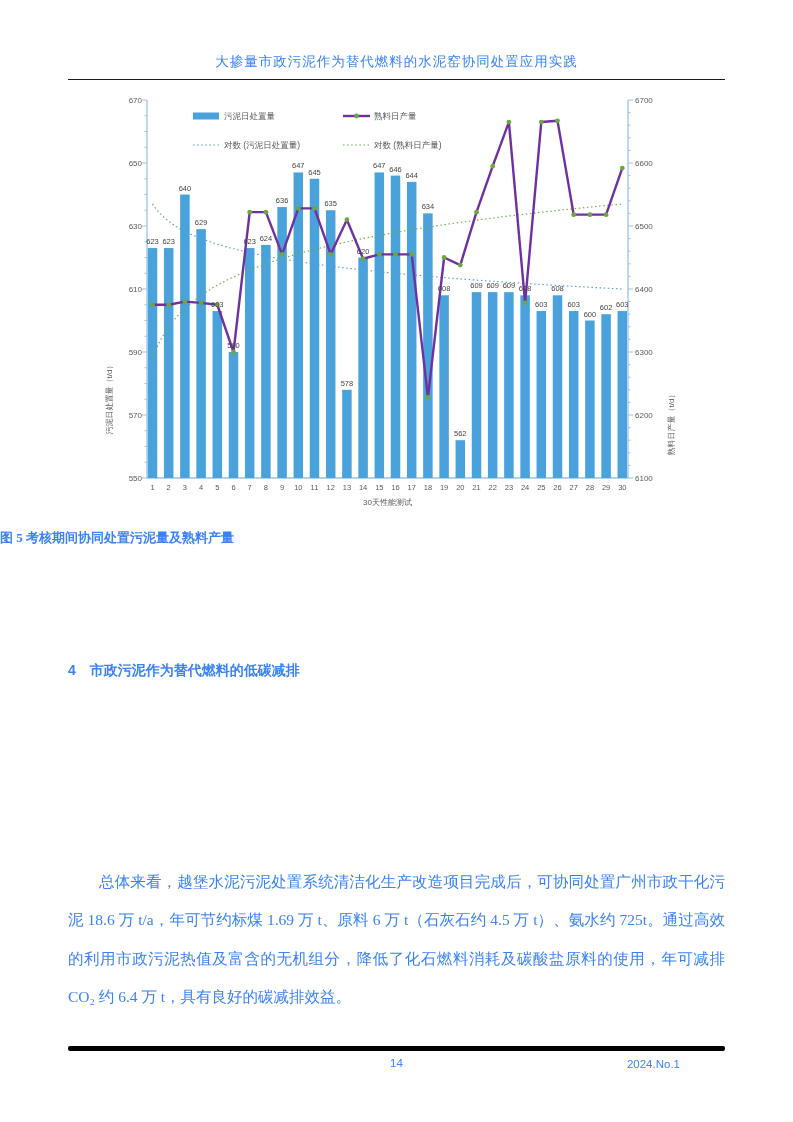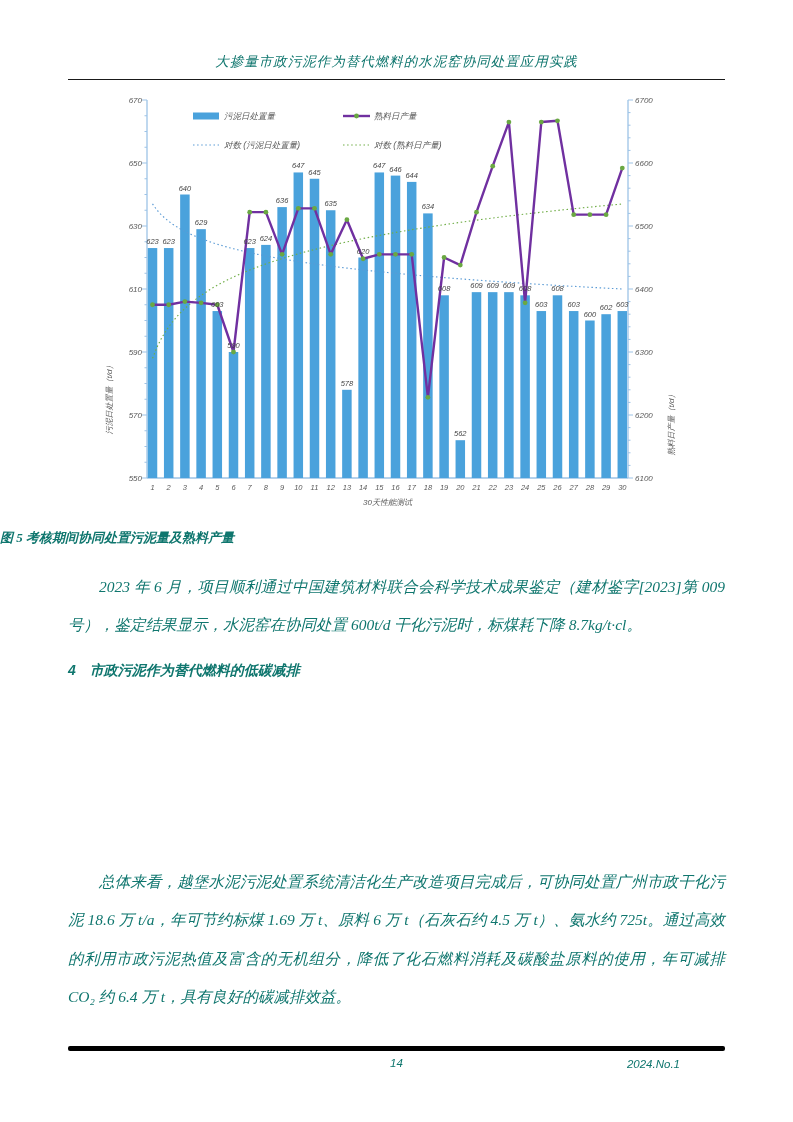--- a/index.html
+++ b/index.html
@@ -1,17 +1,17 @@
 <!DOCTYPE html>
 <html><head>
 <meta charset="utf-8">
 <style>
   html,body{margin:0;padding:0;background:#ffffff;}
   .page{position:relative;width:748px;height:1122px;background:#ffffff;overflow:hidden;
-        font-family:"Liberation Serif","DejaVu Serif",serif;color:#0f766e;font-style:italic;}
+        font-family:"Liberation Serif","DejaVu Serif",serif;color:#3b82f6;}
   .abs{position:absolute;}
   .header-title{top:53px;left:0;width:793px;text-align:center;font-size:13.5px;letter-spacing:1px;}
   .header-rule{top:79px;left:68px;width:657px;border-top:1.6px solid #1a1a1a;height:0;}
   .chart-wrap{top:88px;left:98px;width:592px;height:428px;}
   svg text{font-family:"Liberation Sans","DejaVu Sans",sans-serif;}
   .fig-caption{top:529px;left:0;width:793px;text-align:left;font-size:13px;font-weight:bold;}
   .para{left:68px;width:657px;font-size:15.5px;line-height:38.5px;text-align:justify;
         text-align-last:left;text-indent:2em;}
   .para1{top:552px;}
   .para2{top:735px;}
@@ -250,21 +250,20 @@
           <text x="276" y="31" font-size="8.5" fill="#595959">熟料日产量</text>
           <line x1="95" y1="57" x2="121" y2="57" stroke="#5b9bd5" stroke-width="1.2" stroke-dasharray="1.5 2.6"></line>
           <text x="126" y="60" font-size="8.5" fill="#595959">对数 (污泥日处置量)</text>
           <line x1="245" y1="57" x2="271" y2="57" stroke="#70ad47" stroke-width="1.2" stroke-dasharray="1.5 2.6"></line>
           <text x="276" y="60" font-size="8.5" fill="#595959">对数 (熟料日产量)</text>
         </g>
       </svg></div>
 
   <div class="abs fig-caption">图 5  考核期间协同处置污泥量及熟料产量</div>
 
-  <p class="abs para para1">2023 年 6 月，项目顺利通过中国建筑材料联合会科学技术成果鉴定（建材鉴字[2023]第 009 号），鉴定结果显示，水泥窑在协同处置 600t/d 干化污泥时，标煤耗下降 8.7kg/t·cl。</p>
 
   <div class="abs sec-h">4　市政污泥作为替代燃料的低碳减排</div>
 
 
 
   <p class="abs para para3">总体来看，越堡水泥污泥处置系统清洁化生产改造项目完成后，可协同处置广州市政干化污泥 18.6 万 t/a，年可节约标煤 1.69 万 t、原料 6 万 t（石灰石约 4.5 万 t）、氨水约 725t。通过高效的利用市政污泥热值及富含的无机组分，降低了化石燃料消耗及碳酸盐原料的使用，年可减排 CO₂ 约 6.4 万 t，具有良好的碳减排效益。</p>
 
   <div class="abs footer-bar"></div>
   <div class="abs footer-page">14</div>
   <div class="abs footer-issue">2024.No.1</div>

